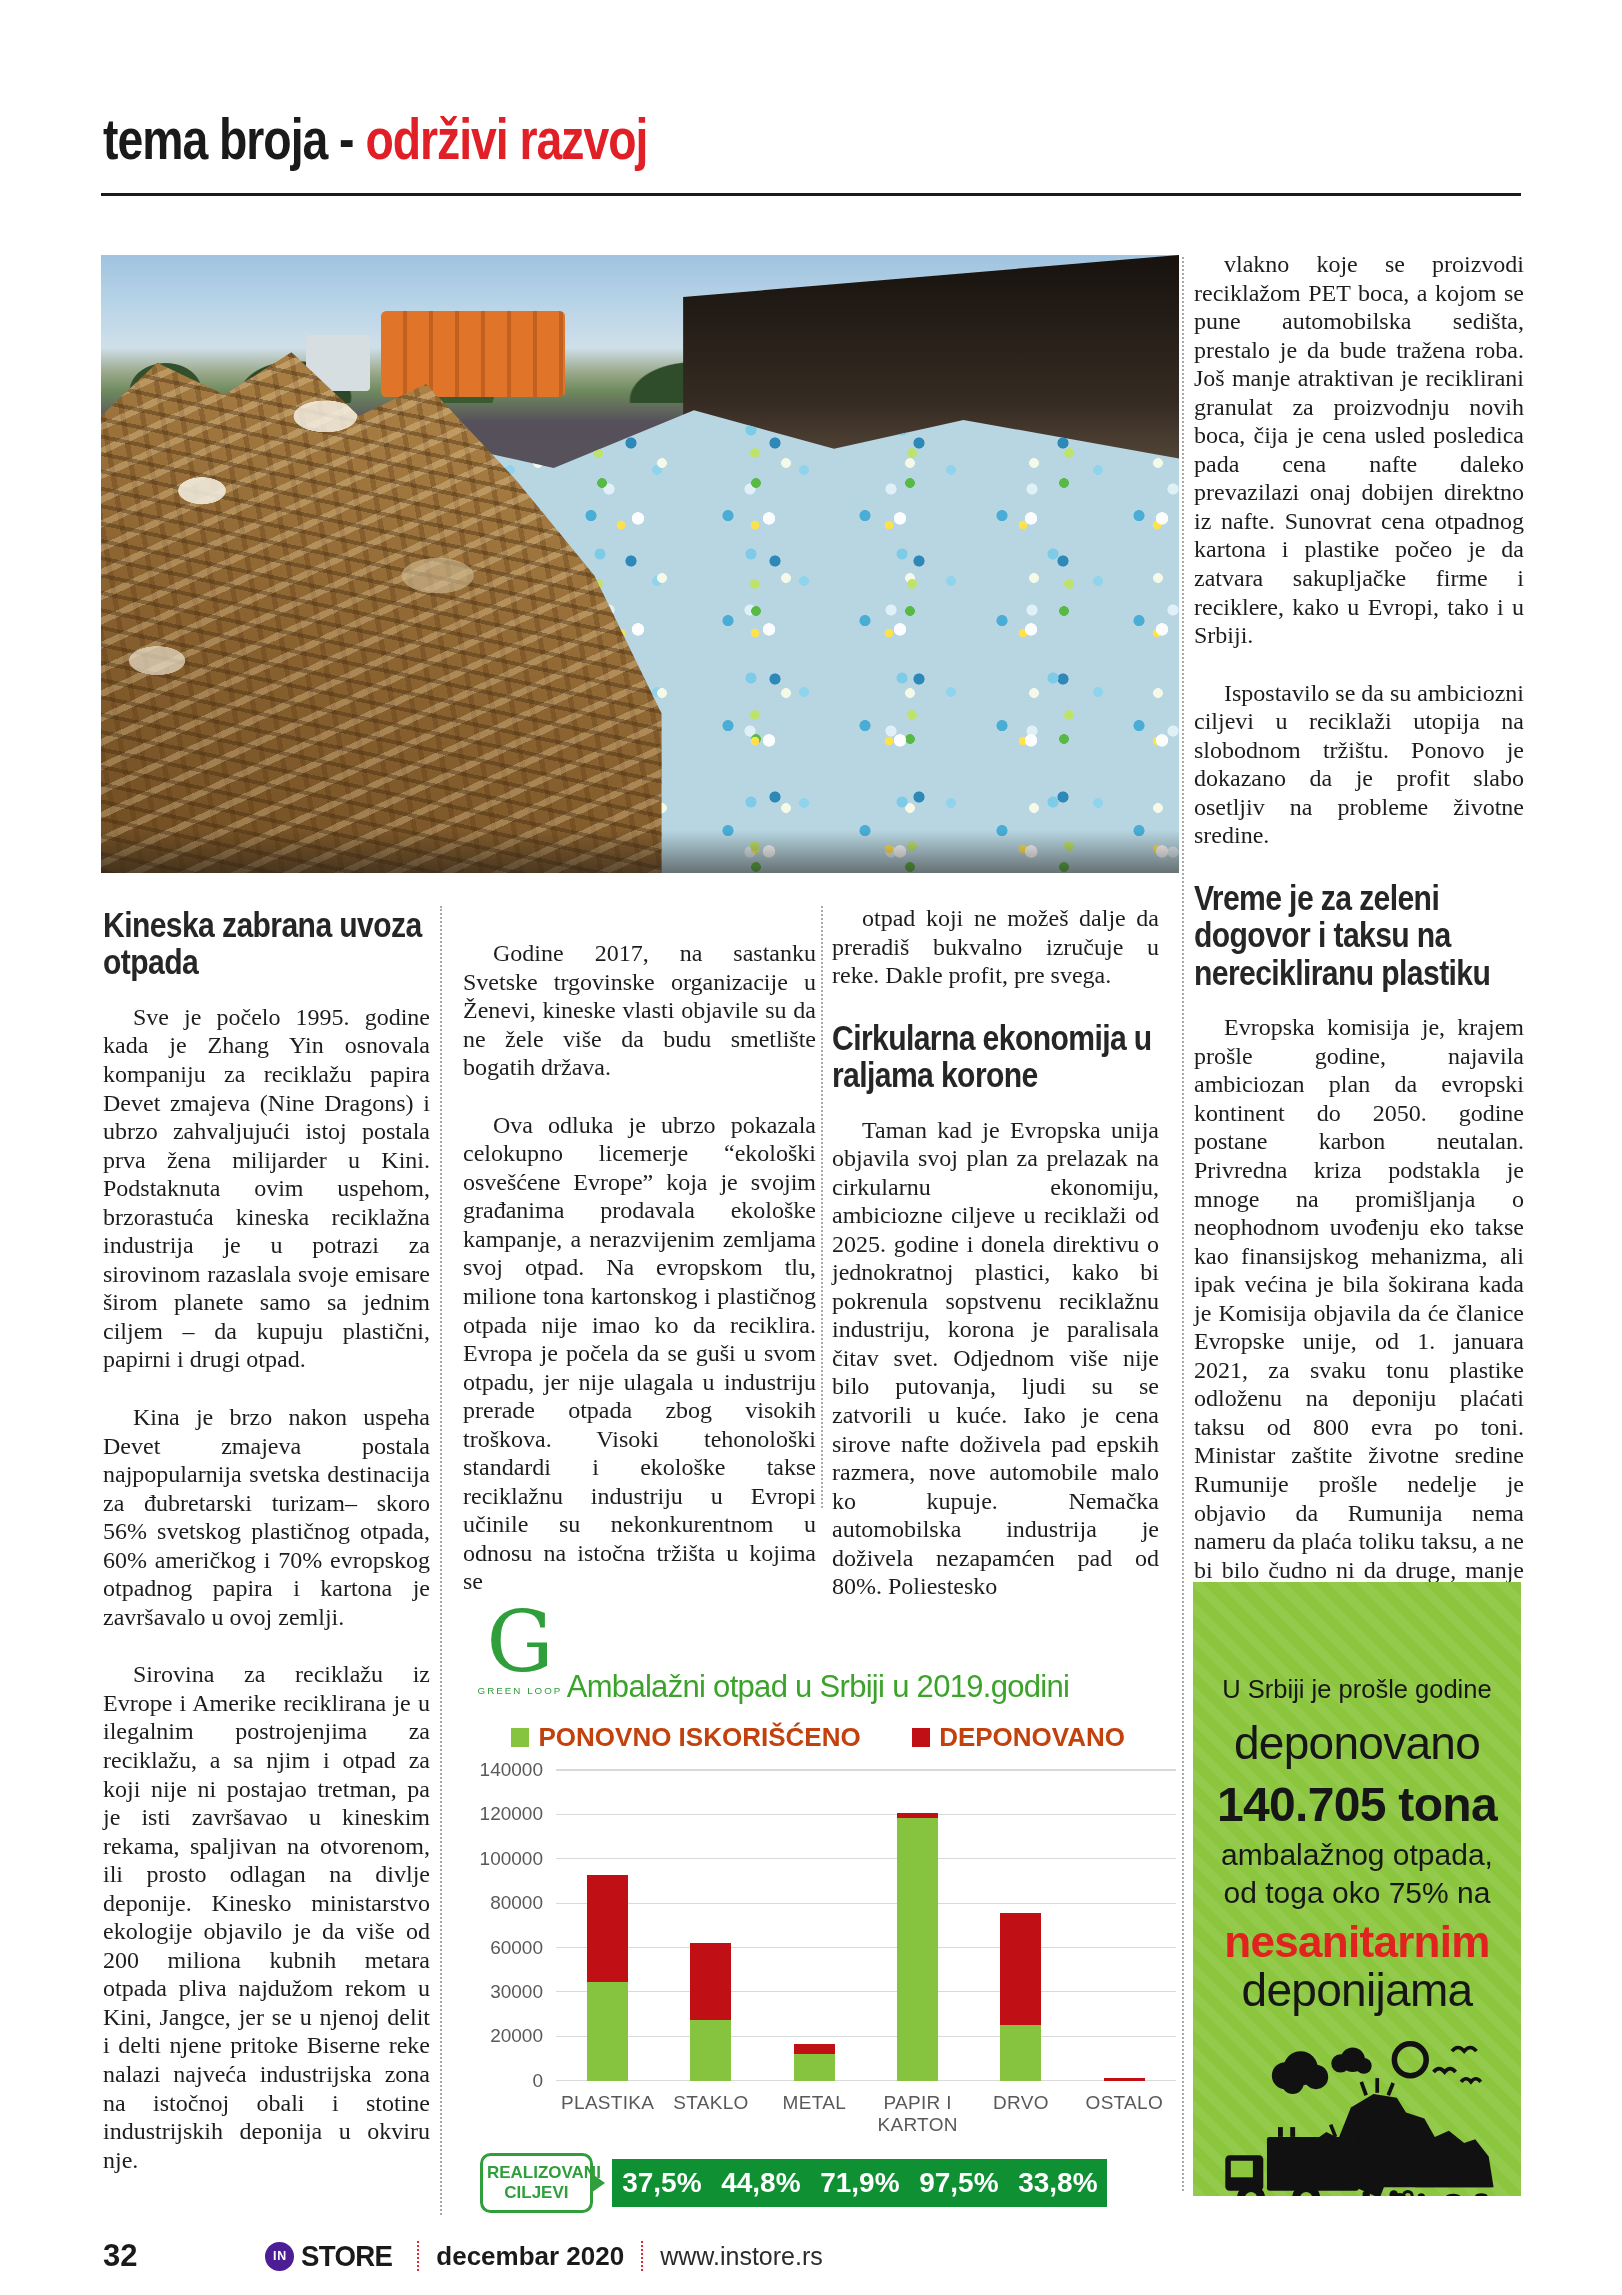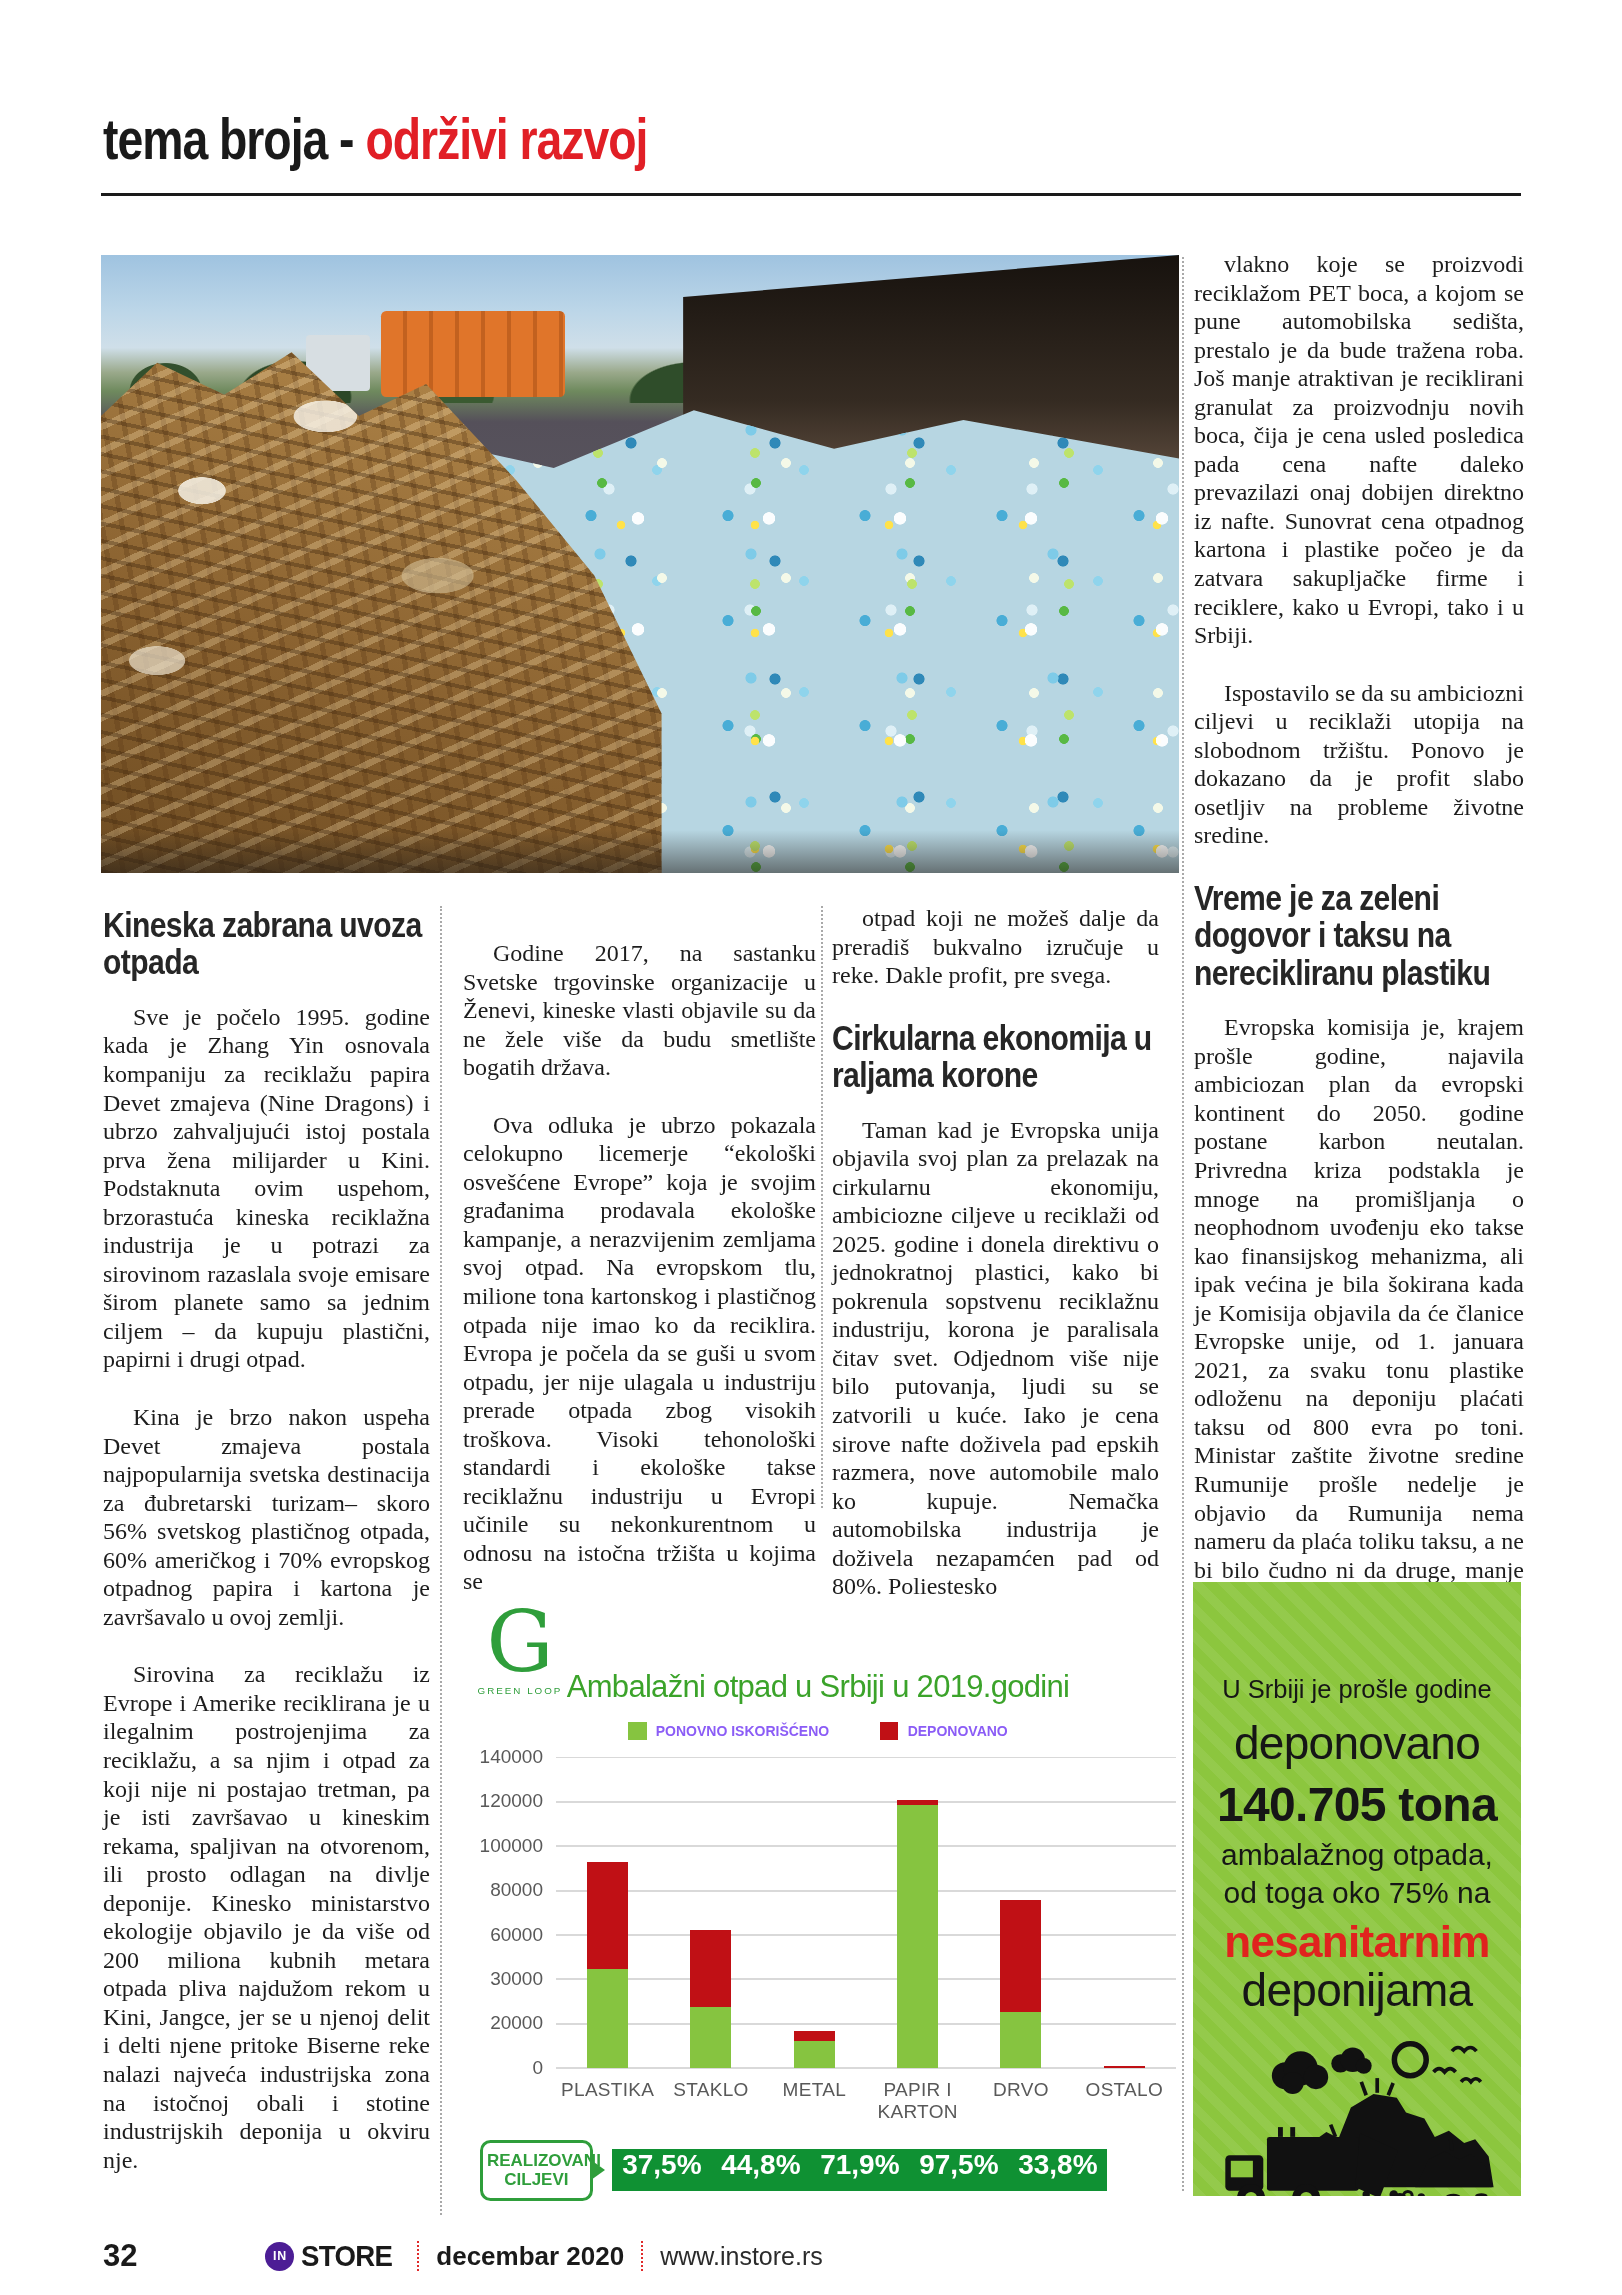--- a/index.html
+++ b/index.html
@@ -83,41 +83,41 @@
 
   
   .chart{position:absolute;left:458px;top:1570px;width:720px;height:628px;
     font-family:"Liberation Sans",sans-serif;}
   .gl-logo{position:absolute;left:19.6px;top:33px;text-align:center;color:#2f9e3b;}
   .gl-g{font-family:"DejaVu Serif",serif;font-size:84px;line-height:.95;font-weight:400;}
   .gl-label{font-size:9.8px;letter-spacing:2px;margin-top:2.6px;}
   .chart-title{margin:0;padding-top:99px;text-align:center;color:#3ba32a;
     font-size:31px;font-weight:400;letter-spacing:-0.7px;}
   .chart-legend{margin-top:17px;display:flex;justify-content:center;gap:51px;
-    font-weight:700;color:#8b5cf6;font-size:14px;align-items:center;}
+    font-weight:700;color:#c2410c;font-size:26px;align-items:center;}
   .legend-item{display:flex;align-items:center;gap:9.2px;}
   .swatch{display:inline-block;width:18.3px;height:18.3px;}
   .plot{position:relative;margin-left:98px;margin-top:17px;width:620px;height:311px;}
   .gridline{position:absolute;left:0;right:0;height:1.3px;background:#d9d9d9;}
   .ylab{position:absolute;left:-90px;width:77px;text-align:right;color:#595959;
     font-size:19px;transform:translateY(-50%);}
   .bars{position:absolute;left:0;right:0;bottom:0;top:0;display:flex;}
   .bar-slot{flex:1 1 0;display:flex;align-items:flex-end;justify-content:center;}
   .bar-stack{width:41px;display:flex;flex-direction:column;}
   .seg{width:100%;}
   .xlabels{margin-left:98px;width:620px;display:flex;margin-top:10.5px;
     color:#595959;font-size:19px;}
   .xlab{flex:1 1 0;text-align:center;letter-spacing:0.3px;}
   .targets-row{display:flex;align-items:center;margin-top:17px;padding-left:22px;}
   .callout{position:relative;width:99px;background:#fff;border:3.3px solid #2f9e3b;border-radius:10.5px;
     color:#2f9e3b;font-weight:700;font-size:17px;text-align:center;padding:7.9px 3.9px;line-height:1.15;}
   .callout::after{content:"";position:absolute;right:-15.7px;top:50%;transform:translateY(-50%);
     border-top:10.5px solid transparent;border-bottom:10.5px solid transparent;border-left:14.4px solid #2f9e3b;}
   .callout span{display:block;}
-  .target-band{margin-left:19.6px;width:495px;height:42px;background:#0f9133;display:flex;}
+  .target-band{margin-left:19.6px;width:495px;height:48px;background:#0f9133;display:flex;align-items:center;}
   .tcell{flex:1 1 0;text-align:center;color:#ffffff;font-weight:700;font-size:28px;}
 
   
   .infobox{position:absolute;left:1193px;top:1582px;width:328px;height:614px;background:#8cc63e;
     font-family:"Liberation Sans",sans-serif;color:#161616;text-align:center;overflow:hidden;}
   .infobox::before{content:"";position:absolute;inset:0;
     background:repeating-linear-gradient(45deg,rgba(255,255,255,.07) 0 9.2px,transparent 9.2px 19.6px);}
   .ib-inner{position:relative;padding-top:93px;}
   .ib-l1{font-size:25.5px;margin-bottom:11.8px;}
   .ib-l2{font-size:46px;letter-spacing:-0.7px;}

